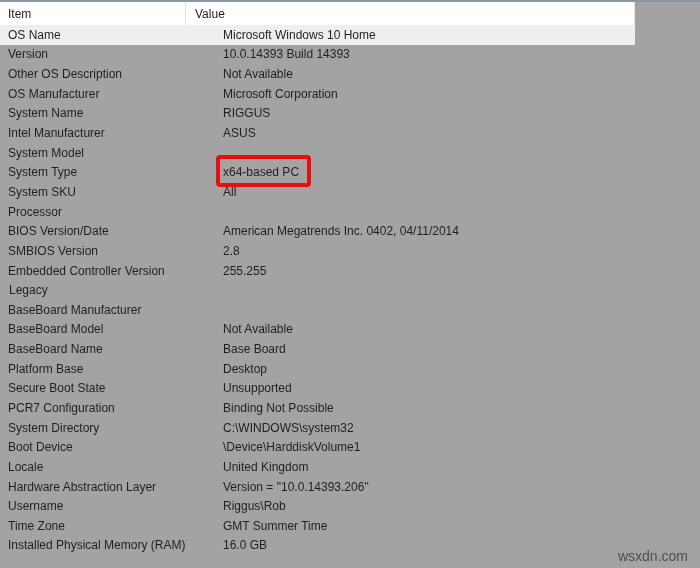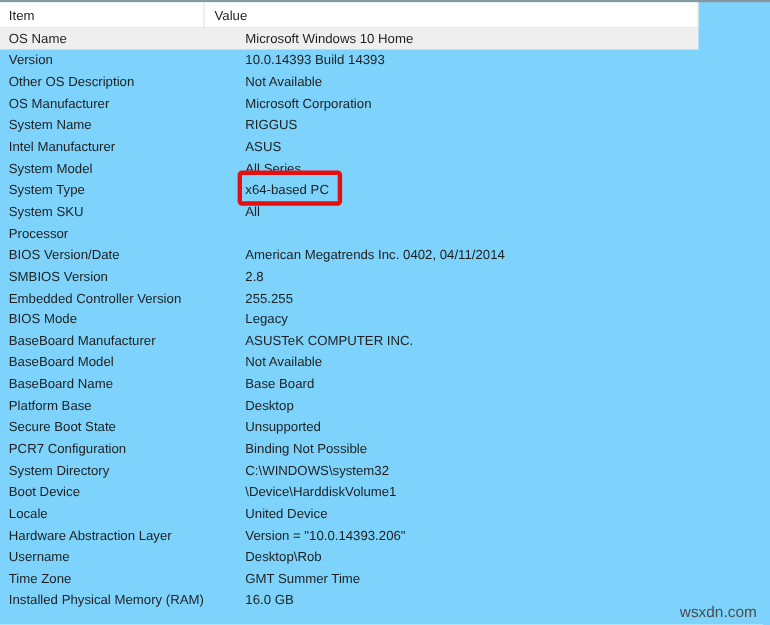--- a/index.html
+++ b/index.html
@@ -15,21 +15,21 @@
     margin: 0; padding: 0;
     width: 700px; height: 568px;
     overflow: hidden;
     background: #ffffff;
     font-family: "Liberation Sans", sans-serif;
   }
   .screen {
     position: relative;
     width: 700px; height: 568px;
     overflow: hidden;
-    background: #7dd3fc;
+    background: #a3a3a3;
   }
   .top-border {
     position: absolute;
     top: 0; left: 0;
     width: 700px; height: 2px;
     background: var(--top-border);
   }
   .listview {
     position: absolute;
     top: 2px; left: 0;
@@ -122,21 +122,20 @@
         <div class="row">
           <div class="cell item">System Name</div>
           <div class="cell value"><span>RIGGUS</span></div>
         </div>
         <div class="row">
           <div class="cell item">Intel Manufacturer</div>
           <div class="cell value"><span>ASUS</span></div>
         </div>
         <div class="row">
           <div class="cell item">System Model</div>
-          <div class="cell value"><span>All Series</span></div>
         </div>
         <div class="row">
           <div class="cell item">System Type</div>
           <div class="cell value"><span class="red-box">x64-based PC</span></div>
         </div>
         <div class="row">
           <div class="cell item">System SKU</div>
           <div class="cell value"><span>All</span></div>
         </div>
         <div class="row">
@@ -148,26 +147,24 @@
         </div>
         <div class="row">
           <div class="cell item">SMBIOS Version</div>
           <div class="cell value"><span>2.8</span></div>
         </div>
         <div class="row">
           <div class="cell item">Embedded Controller Version</div>
           <div class="cell value"><span>255.255</span></div>
         </div>
         <div class="row">
-          <div class="cell item">BIOS Mode</div>
           <div class="cell value"><span>Legacy</span></div>
         </div>
         <div class="row">
           <div class="cell item">BaseBoard Manufacturer</div>
-          <div class="cell value"><span>ASUSTeK COMPUTER INC.</span></div>
         </div>
         <div class="row">
           <div class="cell item">BaseBoard Model</div>
           <div class="cell value"><span>Not Available</span></div>
         </div>
         <div class="row">
           <div class="cell item">BaseBoard Name</div>
           <div class="cell value"><span>Base Board</span></div>
         </div>
         <div class="row">
@@ -185,29 +182,29 @@
         <div class="row">
           <div class="cell item">System Directory</div>
           <div class="cell value"><span>C:\WINDOWS\system32</span></div>
         </div>
         <div class="row">
           <div class="cell item">Boot Device</div>
           <div class="cell value"><span>\Device\HarddiskVolume1</span></div>
         </div>
         <div class="row">
           <div class="cell item">Locale</div>
-          <div class="cell value"><span>United Device</span></div>
+          <div class="cell value"><span>United Kingdom</span></div>
         </div>
         <div class="row">
           <div class="cell item">Hardware Abstraction Layer</div>
           <div class="cell value"><span>Version = "10.0.14393.206"</span></div>
         </div>
         <div class="row">
           <div class="cell item">Username</div>
-          <div class="cell value"><span>Desktop\Rob</span></div>
+          <div class="cell value"><span>Riggus\Rob</span></div>
         </div>
         <div class="row">
           <div class="cell item">Time Zone</div>
           <div class="cell value"><span>GMT Summer Time</span></div>
         </div>
         <div class="row">
           <div class="cell item">Installed Physical Memory (RAM)</div>
           <div class="cell value"><span>16.0 GB</span></div>
         </div>
       </div>

